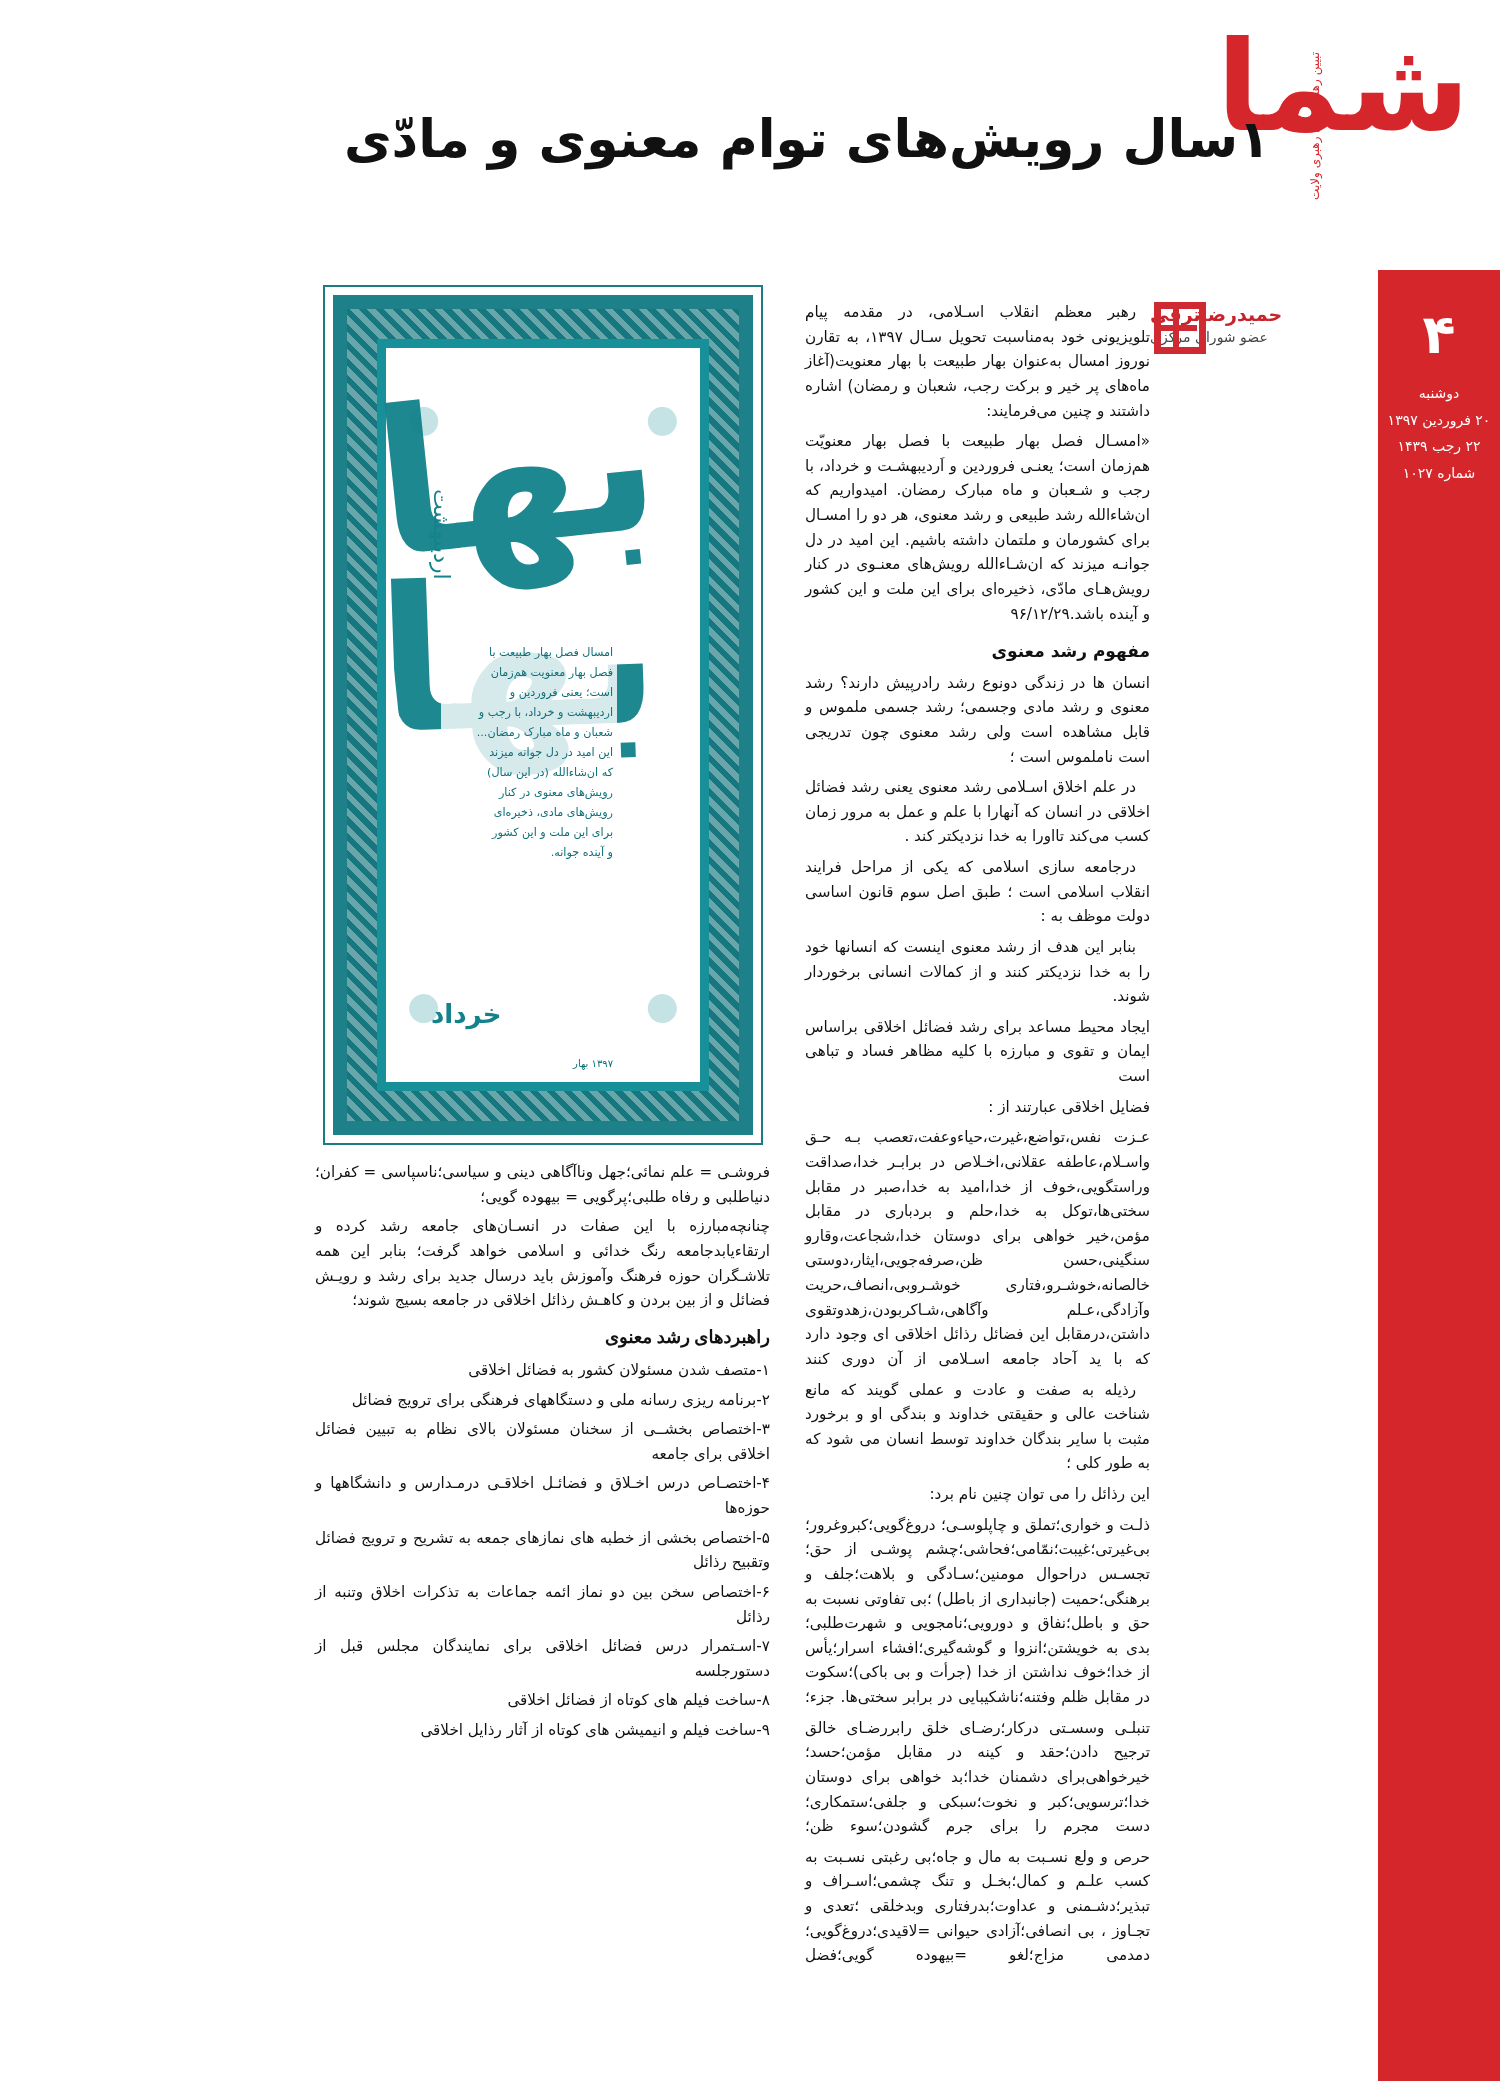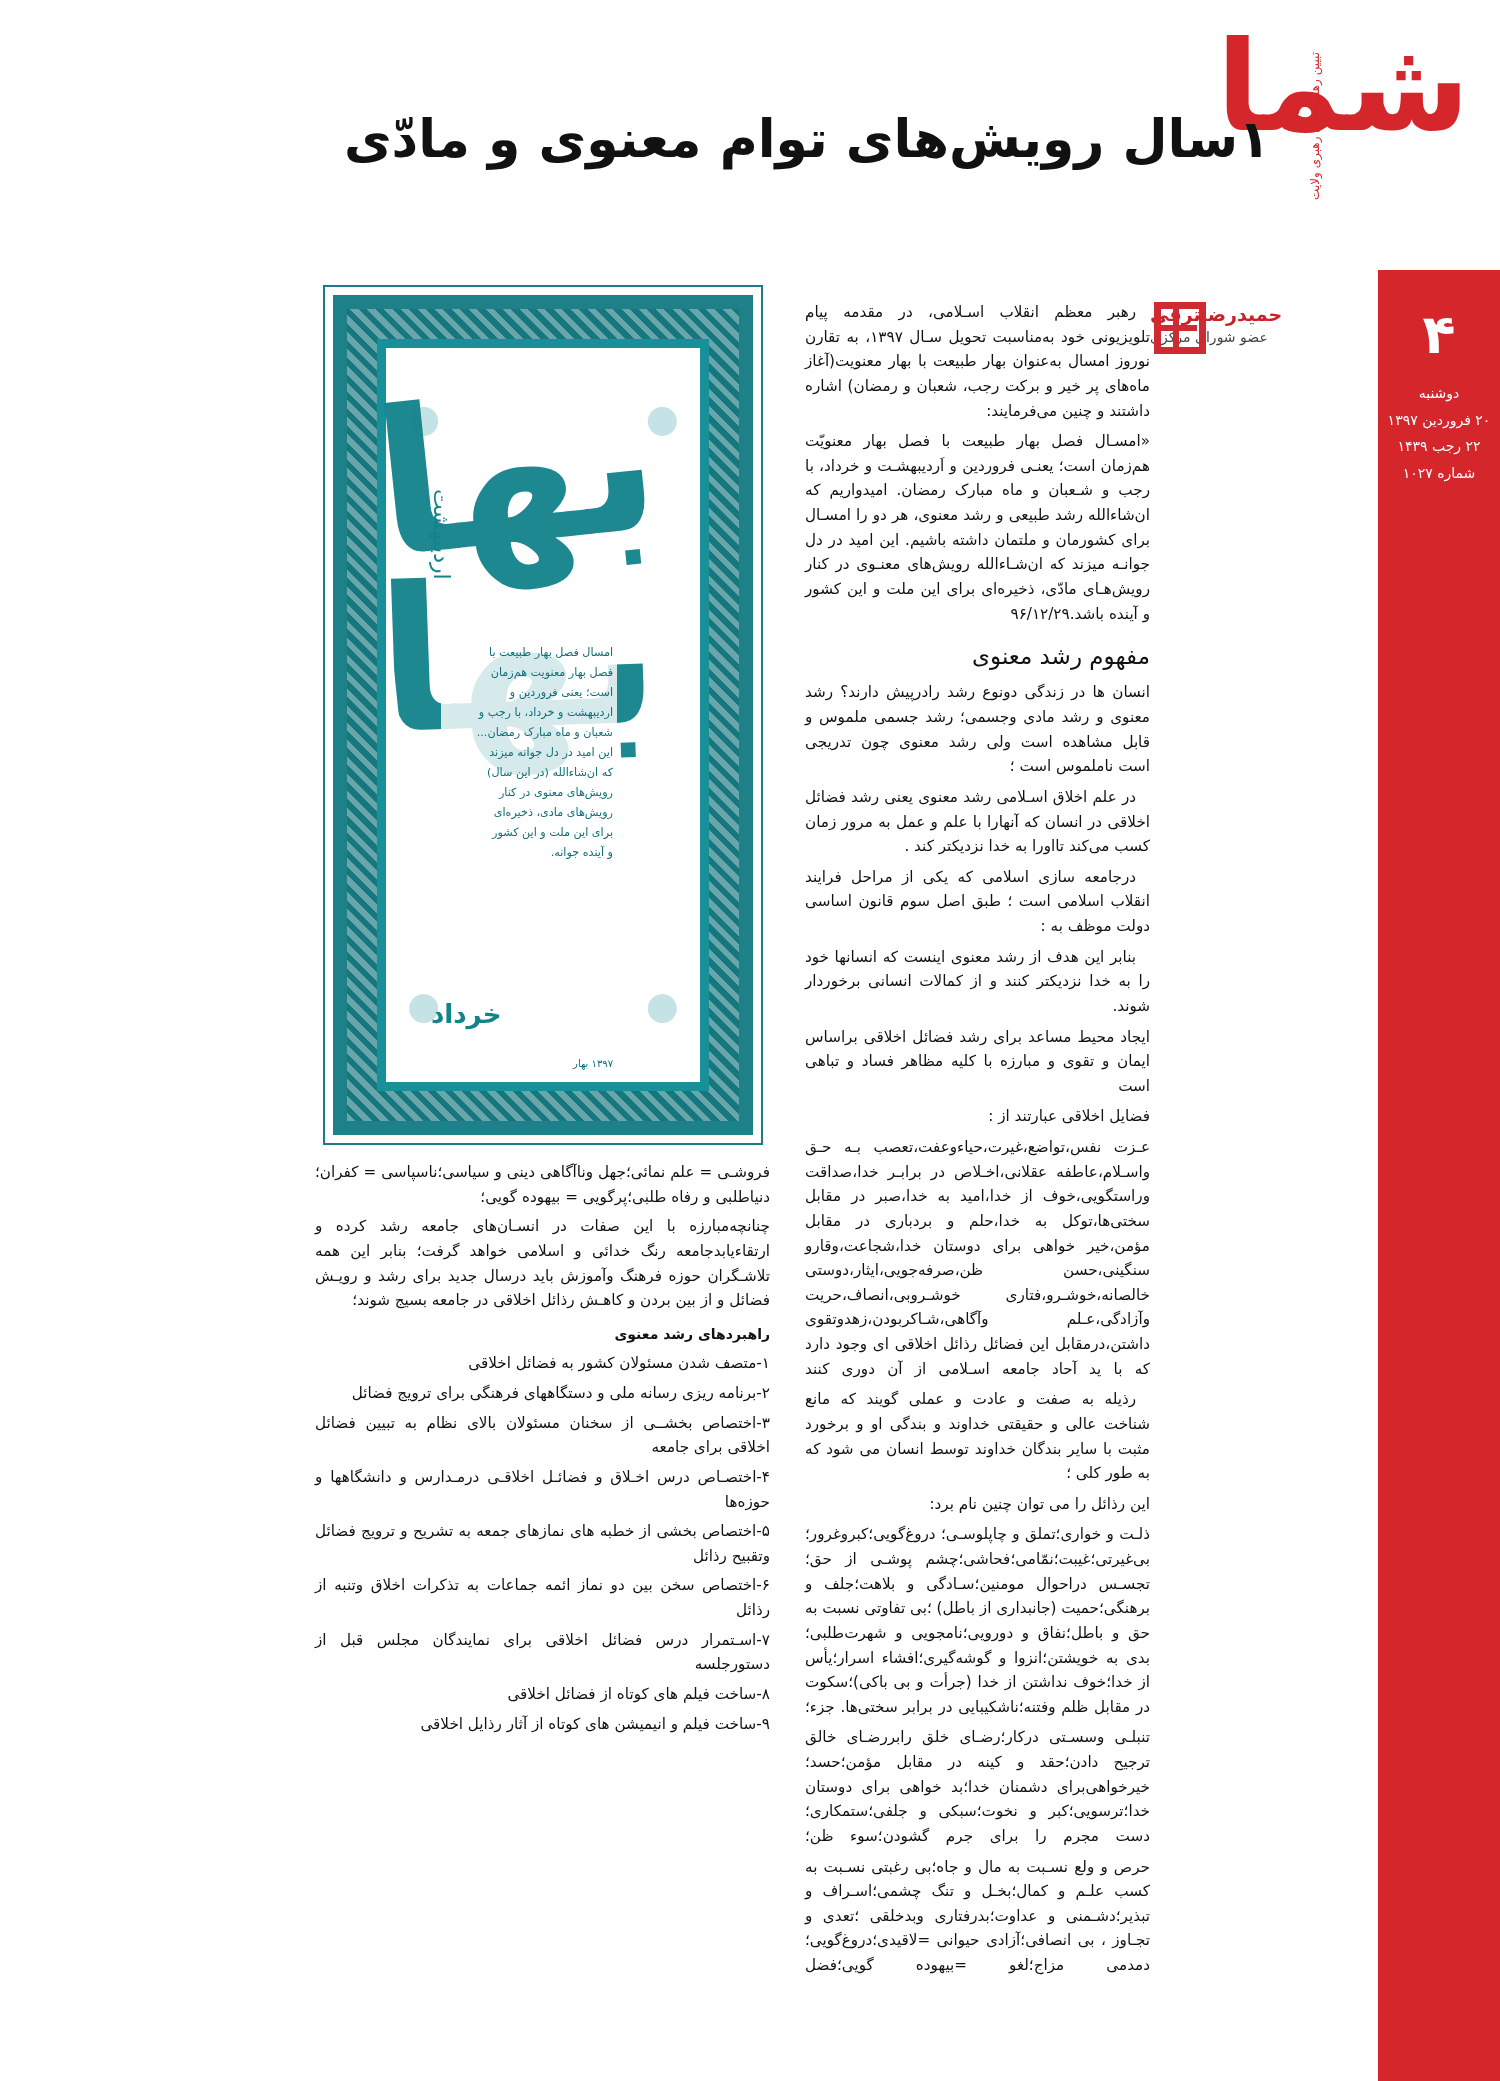--- a/index.html
+++ b/index.html
@@ -150,22 +150,22 @@
     text-align: justify;
     direction: rtl;
     font-size: 15.2px;
     line-height: 1.62;
     color: #111;
   }
   .col-right p { margin: 0 0 6px 0; text-align: justify; }
   .col-right p.ind { text-indent: 14px; }
   .col-right h3 {
     margin: 12px 0 5px 0;
-    font-size: 23px;
-    font-weight: normal;
+    font-size: 17px;
+    font-weight: bold;
     color: #111;
   }
   .col-right p.just-stretch {
     text-align: justify;
     text-align-last: justify;
   }
 
   
   .col-left {
     position: absolute;
@@ -174,22 +174,23 @@
     width: 455px;
     text-align: justify;
     direction: rtl;
     font-size: 15.2px;
     line-height: 1.62;
     color: #111;
   }
   .col-left p { margin: 0 0 5px 0; }
   .col-left h3 {
     margin: 10px 0 6px 0;
-    font-size: 14px;
-    font-weight: bold;
+    font-size: 18px;
+    font-weight: bold;
+    font-family: Liberation Serif, serif;
   }
   .list-item {
     margin: 0 0 4px 0;
     text-align: justify;
   }
 
   
   .poster {
     position: absolute;
     top: 285px;

